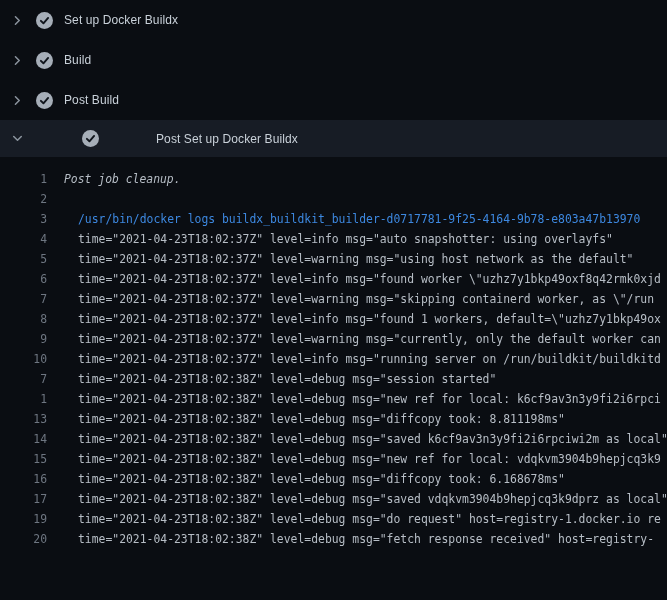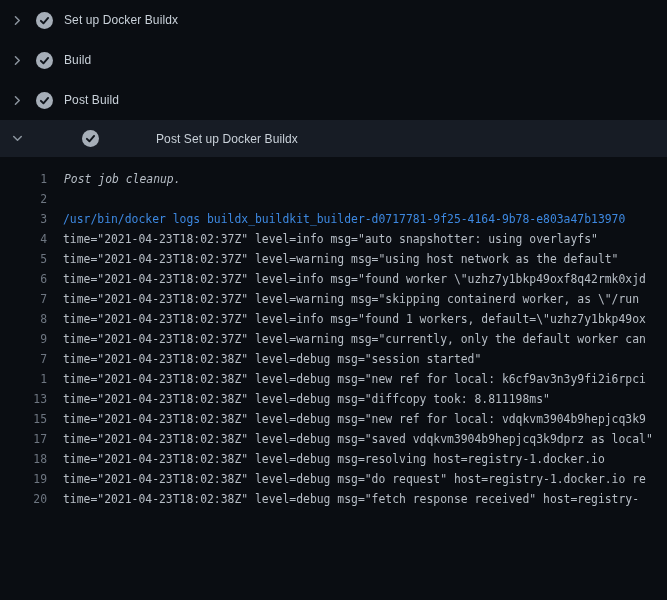--- a/index.html
+++ b/index.html
@@ -20,21 +20,21 @@
   .step-label{margin-left:11px;font-size:12px;color:var(--steptext);letter-spacing:.1px;}
   .log{
     padding-top:12px;width:667px;
     font-family:"DejaVu Sans Mono","Liberation Mono",monospace;
     font-size:11.4px;color:var(--logtext);
   }
   .log-row{display:flex;height:20px;line-height:20px;white-space:pre;overflow:hidden;}
   .num{width:47px;flex:none;text-align:right;color:var(--num);cursor:pointer;}
   .txt{overflow:hidden;}
   .pad-outer{padding-left:17px;font-style:italic;}  
-  .pad-inner{padding-left:16px;}  
+  .pad-inner{padding-left:31px;}  
   .kind-command{color:var(--cmd);}
   .marker{display:inline-block;width:14px;font-size:9px;color:var(--logtext);vertical-align:0.5px;}
 </style>
 </head>
 <body>
 
 <div class="steps">
     <div class="step-row">
       <span class="chev">
         <svg width="11" height="11" viewBox="0 0 16 16">
@@ -87,21 +87,23 @@
 <div class="log">
     <div class="log-row"><span class="num">1</span><span class="txt pad-outer">Post job cleanup.</span></div>
     <div class="log-row"><span class="num">2</span></div>
     <div class="log-row"><span class="num">3</span><span class="txt pad-inner kind-command">/usr/bin/docker logs buildx_buildkit_builder-d0717781-9f25-4164-9b78-e803a47b13970</span></div>
     <div class="log-row"><span class="num">4</span><span class="txt pad-inner">time="2021-04-23T18:02:37Z" level=info msg="auto snapshotter: using overlayfs"</span></div>
     <div class="log-row"><span class="num">5</span><span class="txt pad-inner">time="2021-04-23T18:02:37Z" level=warning msg="using host network as the default"</span></div>
     <div class="log-row"><span class="num">6</span><span class="txt pad-inner">time="2021-04-23T18:02:37Z" level=info msg="found worker \"uzhz7y1bkp49oxf8q42rmk0xjd</span></div>
     <div class="log-row"><span class="num">7</span><span class="txt pad-inner">time="2021-04-23T18:02:37Z" level=warning msg="skipping containerd worker, as \"/run</span></div>
     <div class="log-row"><span class="num">8</span><span class="txt pad-inner">time="2021-04-23T18:02:37Z" level=info msg="found 1 workers, default=\"uzhz7y1bkp49ox</span></div>
     <div class="log-row"><span class="num">9</span><span class="txt pad-inner">time="2021-04-23T18:02:37Z" level=warning msg="currently, only the default worker can</span></div>
+    <div class="log-row"><span class="num">10</span><span class="txt pad-inner">time="2021-04-23T18:02:37Z" level=info msg="running server on /run/buildkit/buildkitd</span></div>
     <div class="log-row"><span class="num">7</span><span class="txt pad-inner">time="2021-04-23T18:02:38Z" level=debug msg="session started"</span></div>
     <div class="log-row"><span class="num">1</span><span class="txt pad-inner">time="2021-04-23T18:02:38Z" level=debug msg="new ref for local: k6cf9av3n3y9fi2i6rpci</span></div>
     <div class="log-row"><span class="num">13</span><span class="txt pad-inner">time="2021-04-23T18:02:38Z" level=debug msg="diffcopy took: 8.811198ms"</span></div>
+    <div class="log-row"><span class="num">14</span><span class="txt pad-inner">time="2021-04-23T18:02:38Z" level=debug msg="saved k6cf9av3n3y9fi2i6rpciwi2m as local"</span></div>
     <div class="log-row"><span class="num">15</span><span class="txt pad-inner">time="2021-04-23T18:02:38Z" level=debug msg="new ref for local: vdqkvm3904b9hepjcq3k9</span></div>
+    <div class="log-row"><span class="num">16</span><span class="txt pad-inner">time="2021-04-23T18:02:38Z" level=debug msg="diffcopy took: 6.168678ms"</span></div>
     <div class="log-row"><span class="num">17</span><span class="txt pad-inner">time="2021-04-23T18:02:38Z" level=debug msg="saved vdqkvm3904b9hepjcq3k9dprz as local"</span></div>
-    <div class="log-row"><span class="num">18</span><span class="txt pad-inner">time="2021-04-23T18:02:38Z" level=debug msg=resolving host=registry-1.docker.io</span></div>
     <div class="log-row"><span class="num">19</span><span class="txt pad-inner">time="2021-04-23T18:02:38Z" level=debug msg="do request" host=registry-1.docker.io re</span></div>
     <div class="log-row"><span class="num">20</span><span class="txt pad-inner">time="2021-04-23T18:02:38Z" level=debug msg="fetch response received" host=registry-</span></div>
   </div>
 
 </body></html>

